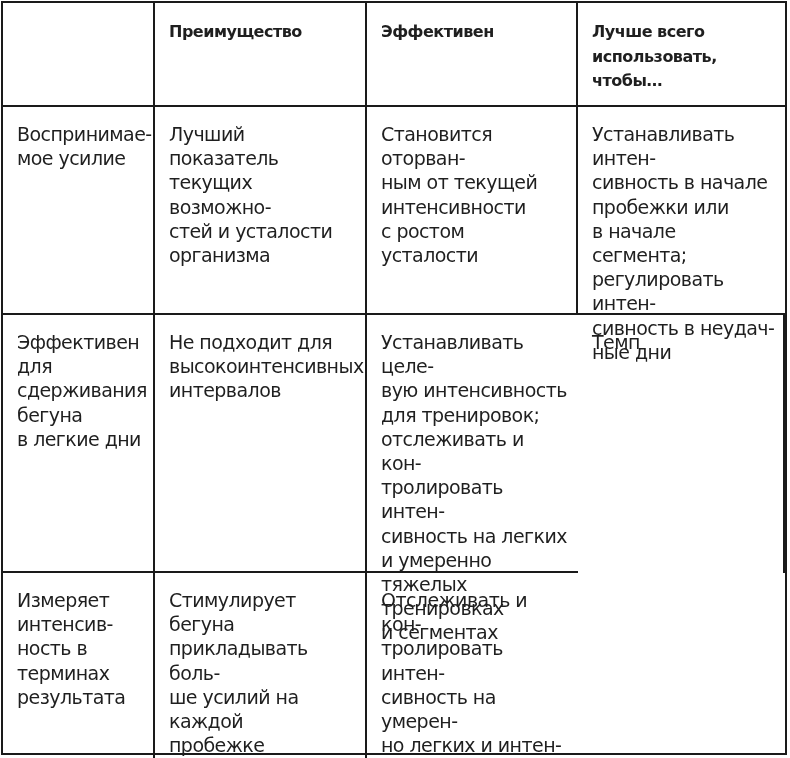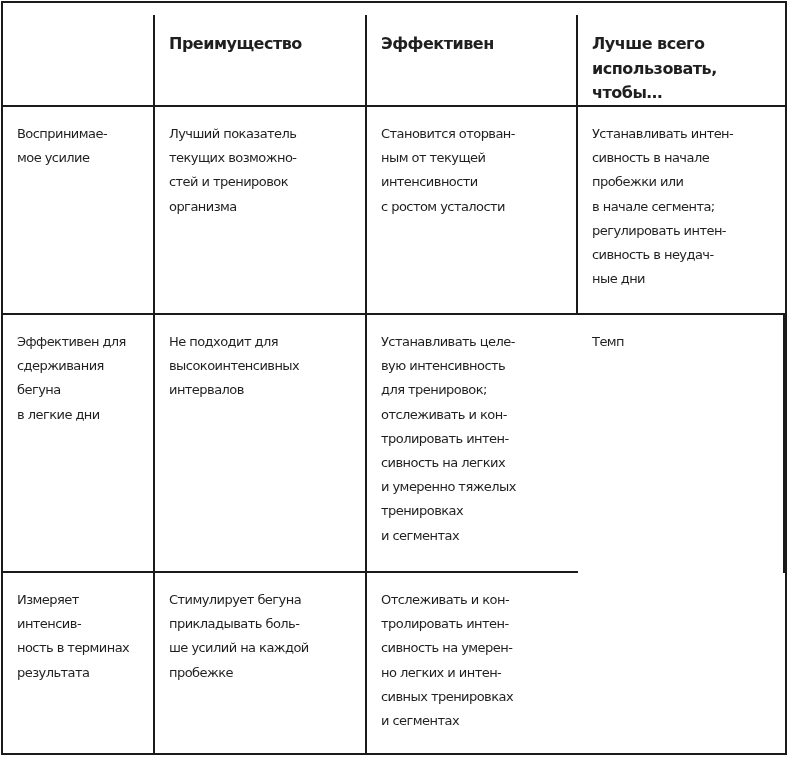--- a/index.html
+++ b/index.html
@@ -11,48 +11,48 @@
       grid-template-columns: 152px 212px 211px 1fr;
       grid-template-rows: 104px 208px 258px 1fr;
       font-family: "DejaVu Sans", sans-serif;
       color: #1f1f1f;
     }
     .cell {
       box-sizing: border-box;
       border-right: 2px solid #1a1a1a;
       border-bottom: 2px solid #1a1a1a;
       padding: 15px 10px 0 14px;
-      font-size: 13px;
+      font-size: 19px;
       line-height: 24.2px;
       letter-spacing: -0.55px;
       white-space: pre-line;
     }
     .cell.last-col { border-right: none; }
     .cell.last-row { border-bottom: none; }
     .cell.head {
       font-weight: bold; font-size: 16px; letter-spacing: -0.5px;
-      padding-top: 17px; line-height: 24.5px; margin-top: 12px;
+      padding-top: 17px; line-height: 24.5px;
     }
   </style>
 </head>
 <body>
 
 <div class="tbl">
   <div class="cell head"></div>
   <div class="cell head">Преимущество</div>
   <div class="cell head">Эффективен</div>
   <div class="cell head last-col">Лучше всего
 использовать,
 чтобы…</div>
 
   <div class="cell">Воспринимае-
 мое усилие</div>
   <div class="cell">Лучший показатель
 текущих возможно-
-стей и тренировок
+стей и усталости
 организма</div>
   <div class="cell">Становится оторван-
 ным от текущей
 интенсивности
 с ростом усталости</div>
   <div class="cell last-col">Устанавливать интен-
 сивность в начале
 пробежки или
 в начале сегмента;
 регулировать интен-

